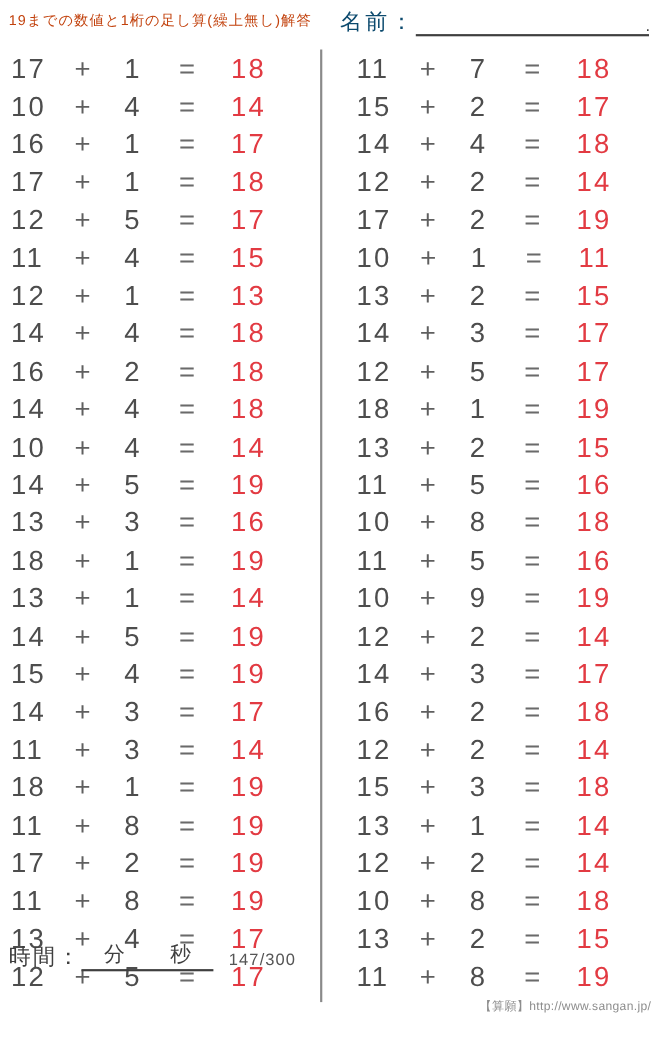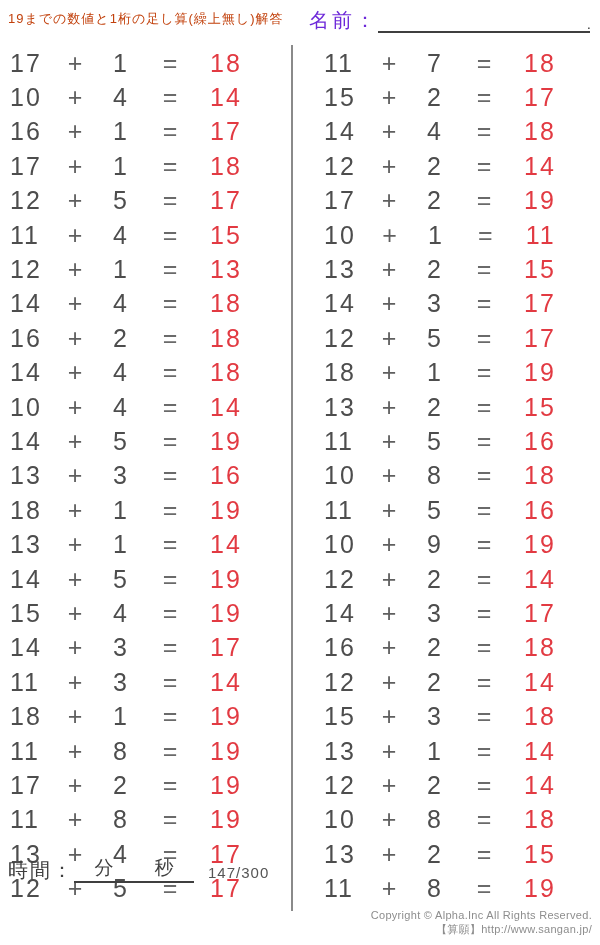--- a/index.html
+++ b/index.html
@@ -10,21 +10,21 @@
   
   .title{
     position:absolute;left:8px;top:10px;
     font-size:13px;color:#c2410c;letter-spacing:1px;
   }
   .name-block{
     position:absolute;top:6px;right:10px;
     display:flex;align-items:flex-end;
   }
   .name-label{
-    font-size:20px;color:#6d28d9;letter-spacing:3px;line-height:26px;
+    font-size:20px;color:#0c4a6e;letter-spacing:3px;line-height:26px;
   }
   .name-line{
     display:inline-block;width:212px;height:25px;
     border-bottom:2px solid #3f3f3f;position:relative;
   }
   .name-line .period{
     position:absolute;right:-1px;bottom:-1px;font-size:15px;color:#3f3f3f;
   }
   
   .divider{
@@ -481,15 +481,14 @@
 
 <div class="time-block">
   <span class="time-label">時間：</span>
   <span class="time-line">
     <span>分</span>
     <span>秒</span>
   </span>
   <span class="page-num">147/300</span>
 </div>
 <div class="copyright">
-  <div>Copyright © Alpha.Inc All Rights Reserved.</div>
   <div>【算願】http://www.sangan.jp/</div>
 </div>
 
 </body></html>

